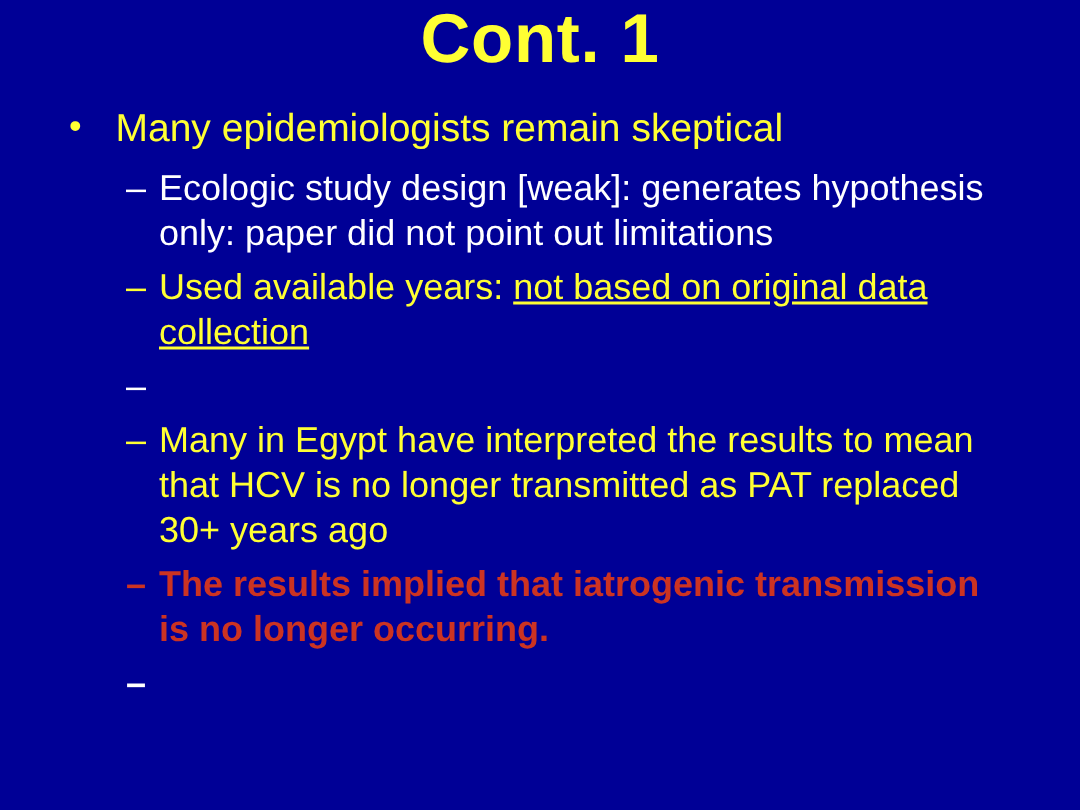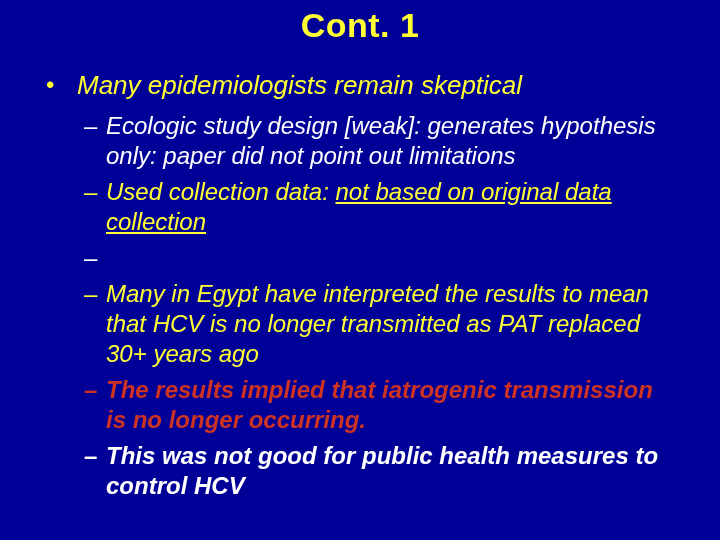--- a/index.html
+++ b/index.html
@@ -5,36 +5,36 @@
   html,body { margin:0; padding:0; }
   .slide {
     position:relative;
     width:720px; height:540px;
     overflow:hidden;
     font-family:"Liberation Sans", sans-serif;
     background:#000096;
   }
   .title {
     text-align:center;
-    font-size:34px;
+    font-size:46px;
     font-weight:bold;
     line-height:44px;
     padding-top:3px;
     letter-spacing:0.5px;
   }
   .content { margin-top:22px; }
   .item { display:flex; margin-bottom:6px; }
   .item .marker { flex-shrink:0; }
   .item .text  { flex:0 1 auto; }
   .l1 { margin-left:46px; font-size:26px; line-height:32px; margin-bottom:10px; }
   .l1 .marker { width:31px; font-size:24px; }
-  .l1 .text { max-width:600px;font-style:italic; }
+  .l1 .text { max-width:600px; }
   .l2 { margin-left:84px; font-size:24px; line-height:30px; }
   .l2 .marker { width:22px; }
-  .l2 .text { max-width:558px;font-style:italic; }
+  .l2 .text { max-width:558px; }
   .bold { font-weight:bold; }
   .underline { text-decoration:underline; }
 </style>
 </head>
 <body>
 
 <div class="slide" style="background-color: rgb(0, 0, 150);">
 
   <div class="title" style="color: rgb(255, 255, 51);">Cont. 1</div>
 
@@ -45,36 +45,35 @@
       <span class="text"><span>Many epidemiologists remain skeptical</span></span>
     </div>
 
     <div class="item l2" style="color: rgb(255, 255, 255);">
       <span class="marker">–</span>
       <span class="text"><span>Ecologic study design [weak]: generates hypothesis only: paper did not point out limitations</span></span>
     </div>
 
     <div class="item l2" style="color: rgb(255, 255, 51);">
       <span class="marker">–</span>
-      <span class="text"><span>Used collection data: </span><span class="underline">not based on original data collection</span></span>
+      <span class="text"><span>Used available years: </span><span class="underline">not based on original data collection</span></span>
     </div>
 
     <div class="item l2" style="color: rgb(255, 255, 255);">
       <span class="marker">–</span>
     </div>
 
     <div class="item l2" style="color: rgb(255, 255, 51);">
       <span class="marker">–</span>
       <span class="text"><span>Many in Egypt have interpreted the results to mean that HCV is no longer transmitted as PAT replaced 30+ years ago</span></span>
     </div>
 
     <div class="item l2 bold" style="color: rgb(204, 51, 34);">
       <span class="marker">–</span>
       <span class="text"><span>The results implied that iatrogenic transmission is no longer occurring.</span></span>
     </div>
 
     <div class="item l2 bold" style="color: rgb(255, 255, 255);">
       <span class="marker">–</span>
-      <span class="text"><span>This was not good for public health measures to control HCV</span></span>
     </div>
 
   </div>
 </div>
 
 </body></html>

